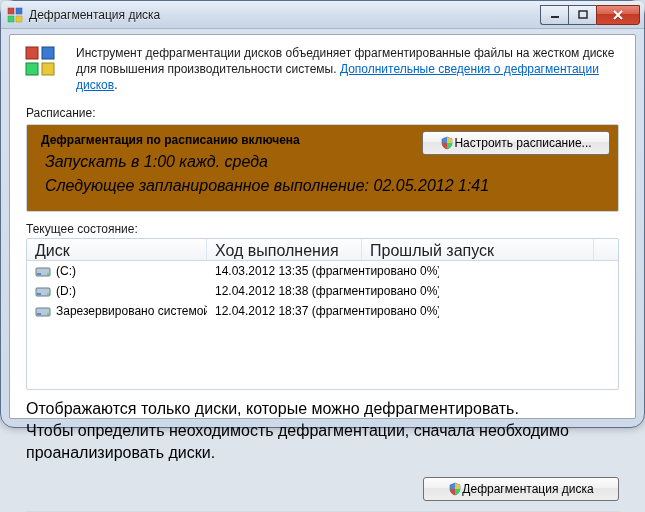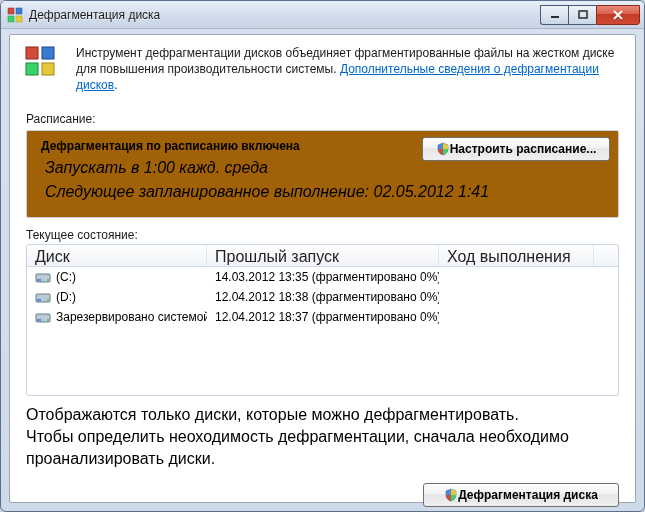--- a/index.html
+++ b/index.html
@@ -7,24 +7,24 @@
       font-family: "Segoe UI", Tahoma, sans-serif;
       font-size: 12px;
       color: #000;
       background: #dde4ec;
       width: 645px;
       height: 512px;
       overflow: hidden;
     }
     .window {
       width: 645px;
-      height: 512px;
+      height: 428px;
       background: linear-gradient(180deg, #d8e2ee 0%, #cfdae8 100%);
       border: 1px solid #5a6f8a;
-      border-radius: 6px;
+      border-radius: 14px;
       box-shadow: 0 0 8px rgba(0,0,0,0.3);
       position: relative;
     }
     .titlebar {
       height: 28px;
       background: linear-gradient(180deg, #e8eff8 0%, #d4dfed 50%, #c8d5e6 100%);
       border-radius: 5px 5px 0 0;
       display: flex;
       align-items: center;
       padding: 0 4px 0 6px;
@@ -85,21 +85,20 @@
     }
     .info-text a {
       color: #0066cc;
       text-decoration: underline;
       cursor: pointer;
     }
     .section-label {
       padding: 4px 16px 2px 16px;
       color: #1a1a1a;
       font-size: 12px;
-      margin-top: 6px;
     }
     .schedule-box {
       margin: 2px 16px 6px 16px;
       border: 1px solid #c8d4e2;
       border-radius: 2px;
       background: #a16207;
       padding: 8px 10px 10px 14px;
       position: relative;
     }
     .schedule-title {
@@ -117,21 +116,20 @@
       height: 24px;
       padding: 0 12px;
       border: 1px solid #707070;
       border-radius: 3px;
       background: linear-gradient(180deg,#fdfdfd 0%, #f2f2f2 45%, #e6e6e6 46%, #efefef 100%);
       font-family: inherit;
       font-size: 12px;
       display: inline-flex;
       align-items: center;
       cursor: default;
-      font-weight: bold;
     }
     .schedule-btn {
       position: absolute;
       right: 8px;
       top: 6px;
       width: 188px;
       justify-content: center;
     }
     .shield-icon {
       width: 14px; height: 14px;
@@ -266,22 +264,22 @@
         </span>
         <span>Настроить расписание...</span>
       </button>
     </div>
 
     <div class="section-label">Текущее состояние:</div>
 
     <div class="table-wrap">
       <div class="thead">
         <div class="th col-disk">Диск</div>
+        <div class="th col-prog">Ход выполнения</div>
         <div class="th col-last">Прошлый запуск</div>
-        <div class="th col-prog">Ход выполнения</div>
         <div class="th col-end"></div>
       </div>
 
       <div class="trow">
         <div class="td col-disk disk-cell">
           <span class="drive-icon">
             <svg viewBox="0 0 16 14" width="16" height="14">
                 <rect x="1" y="4" width="14" height="8" rx="1" fill="#b8cad8" stroke="#6a7a8a"></rect>
                 <rect x="2" y="9" width="4" height="2" fill="#5a8ad0"></rect>
                 <circle cx="13" cy="10" r="1" fill="#4ad060"></circle>

